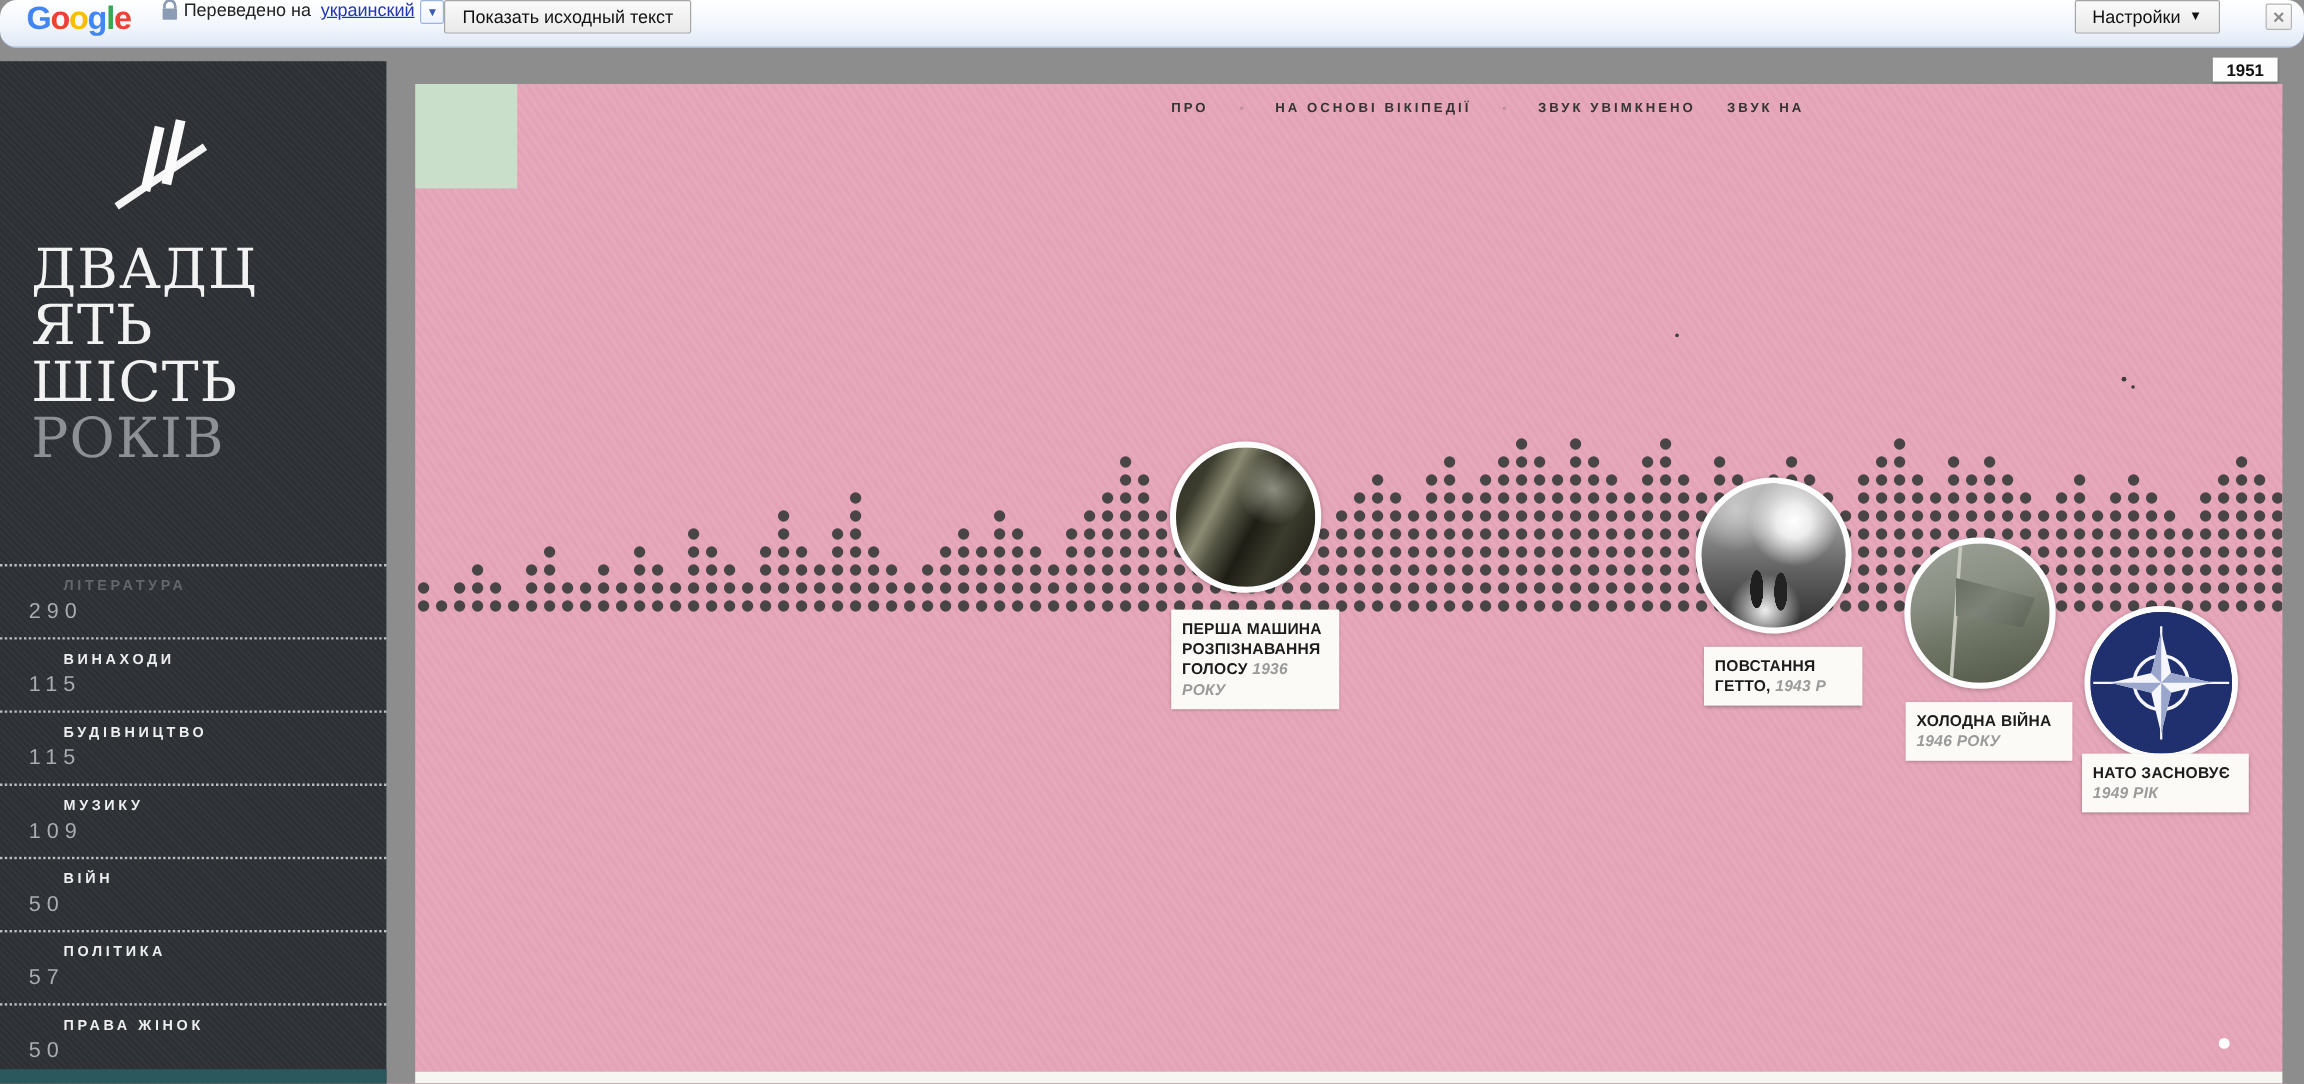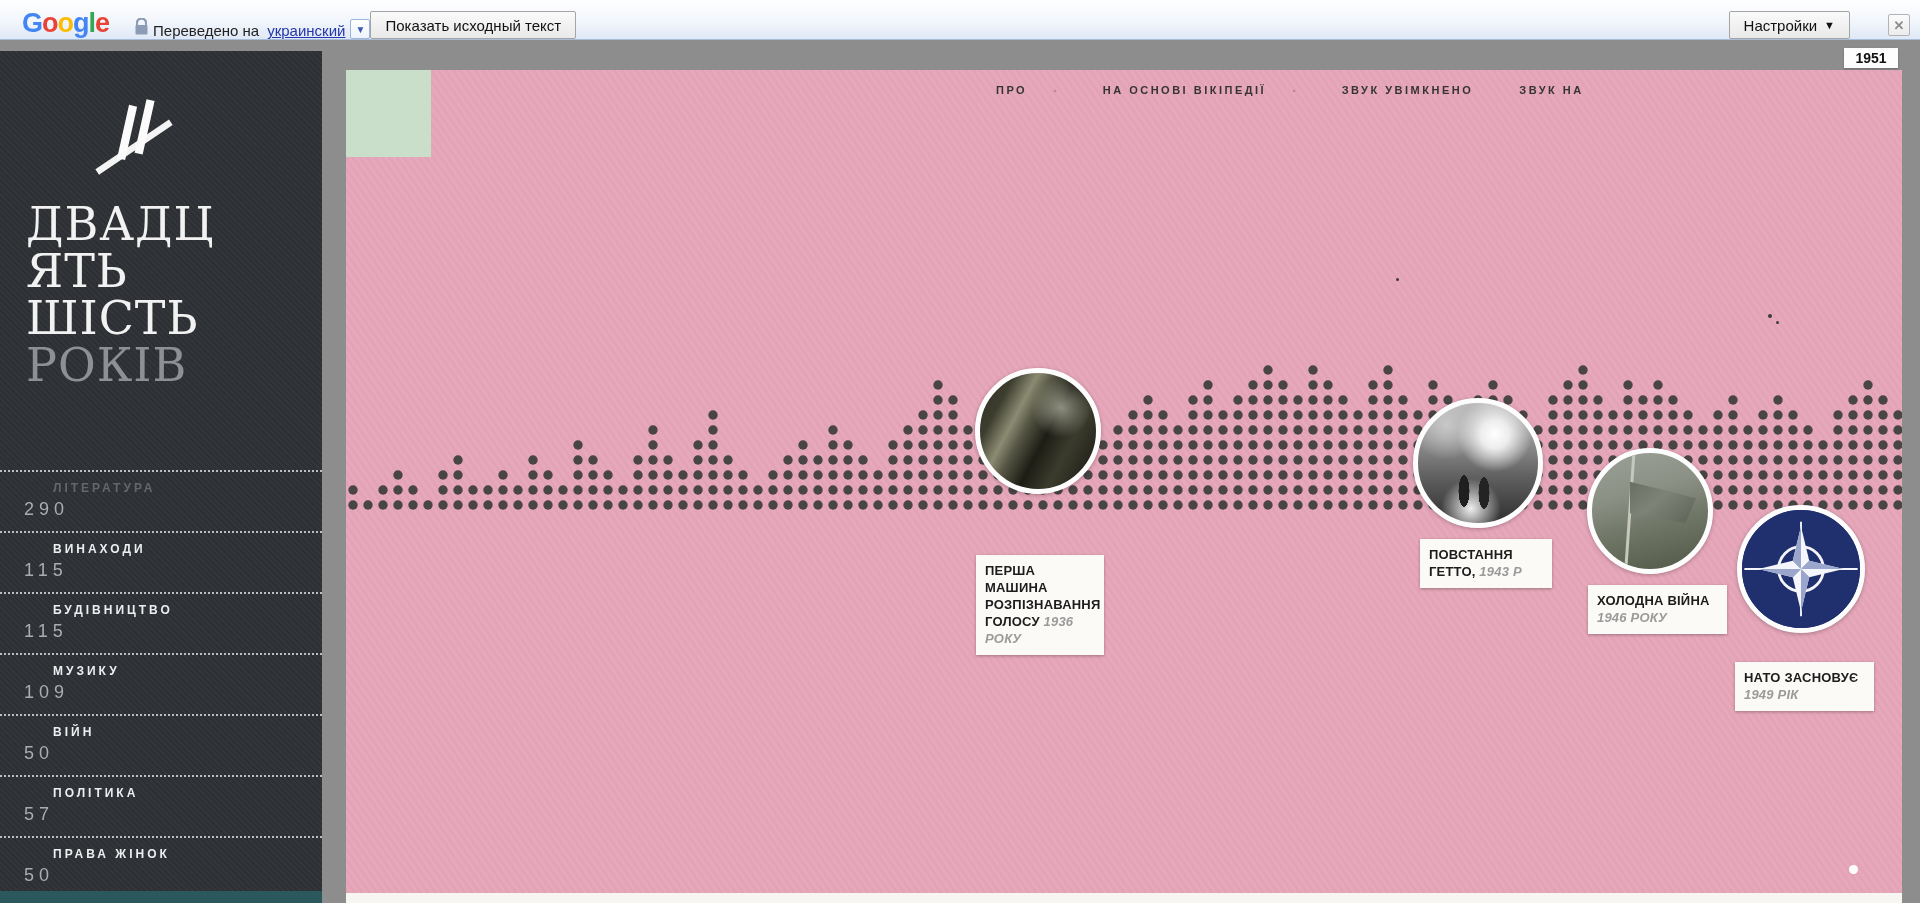--- a/index.html
+++ b/index.html
@@ -4,21 +4,21 @@
 <style>
   * { margin:0; padding:0; box-sizing:border-box; }
   html,body { width:1920px; height:903px; font-family:"Liberation Sans", sans-serif; overflow:hidden; }
   body { background:#8d8d8d; position:relative; }
 
   
   .gbar {
     position:absolute; left:0; top:0; width:1920px; height:40px;
     background:linear-gradient(180deg,#ffffff 0%,#f2f6fc 55%,#dfe8f6 100%);
     border-bottom:1px solid #a9bcd8;
-    display:flex; align-items:flex-end;
+    display:flex; align-items:flex-start;border-radius:14px;
   }
   .glogo { font-size:27px; font-weight:bold; letter-spacing:-1px; margin-left:22px; }
   .glogo span { display:inline-block; }
   .g-b { color:#4285F4; } .g-r { color:#EA4335; } .g-y { color:#FBBC05; } .g-g { color:#34A853; }
   .lock { margin-left:26px; }
   .gtext { margin-left:5px; font-size:15px; color:#222; }
   .glang { margin-left:8px; font-size:15px; color:#2337ab; text-decoration:underline; cursor:pointer; }
   .gdrop {
     margin-left:5px; width:20px; height:20px; border:1px solid #9db4dd; border-radius:2px;
     background:linear-gradient(#fdfeff,#eef4fd); color:#3b5bb5; font-size:10px;
@@ -64,21 +64,21 @@
     background:
       repeating-linear-gradient(55deg, rgba(0,0,0,0.015) 0 3px, rgba(255,255,255,0.02) 3px 6px),
       #e7a6ba;
     overflow:hidden;
   }
   .mint { position:absolute; left:0; top:0; width:85px; height:87px; background:#c9dfc9; }
   .bottom-strip { position:absolute; left:346px; top:853px; width:1556px; height:10px; background:#f7f6f3; }
 
   
   .topnav { position:absolute; left:630px; top:14px; display:flex; align-items:center; gap:26px; }
-  .topnav .nav-item { font-size:11px; font-weight:bold; letter-spacing:2.5px; color:#343434; cursor:pointer;margin-left:20px; }
+  .topnav .nav-item { font-size:11px; font-weight:bold; letter-spacing:2.5px; color:#343434; cursor:pointer; }
   .topnav .sep { font-size:10px; color:#4a4a4a; opacity:.75; }
 
   
   .year-badge {
     position:absolute; left:1844px; top:8px; width:54px; height:20px; background:#fdfdfd;
     color:#111; font-size:14px; font-weight:bold; display:flex; align-items:center; justify-content:center;
     box-shadow:0 1px 2px rgba(0,0,0,0.25);
   }
 
   
@@ -118,24 +118,24 @@
   .b4 { left:1391px; top:435px; width:128px; height:128px; background:#20306e; }
   .b4 svg { width:100%; height:100%; display:block; }
 
   
   .evt-label {
     position:absolute; background:#fbfaf7; padding:7px 9px 8px 9px;
     box-shadow:0 1px 3px rgba(0,0,0,0.3); font-size:13px; font-weight:bold; color:#1c1c1c;
     line-height:17px; letter-spacing:0.2px; cursor:pointer;
   }
   .evt-label .year { color:#9a9a9a; font-style:italic; font-weight:bold; }
-  .l1 { left:630px; top:438px; width:128px;margin-top:47px; }
+  .l1 { left:630px; top:438px; width:140px; }
   .l2 { left:1074px; top:469px; width:132px; }
   .l3 { left:1242px; top:515px; width:139px; }
-  .l4 { left:1389px; top:592px; width:139px; }
+  .l4 { left:1389px; top:558px; width:139px; }
 
   .white-dot { position:absolute; left:1503px; top:795px; width:9px; height:9px; border-radius:50%; background:#fdfdfd; }
 </style>
 </head>
 <body>
 
 <div class="gbar">
   <div class="glogo"><span class="g-b">G</span><span class="g-r">o</span><span class="g-y">o</span><span class="g-b">g</span><span class="g-g">l</span><span class="g-r">e</span></div>
   <span class="lock">
     <svg width="13" height="17" viewBox="0 0 13 17">

